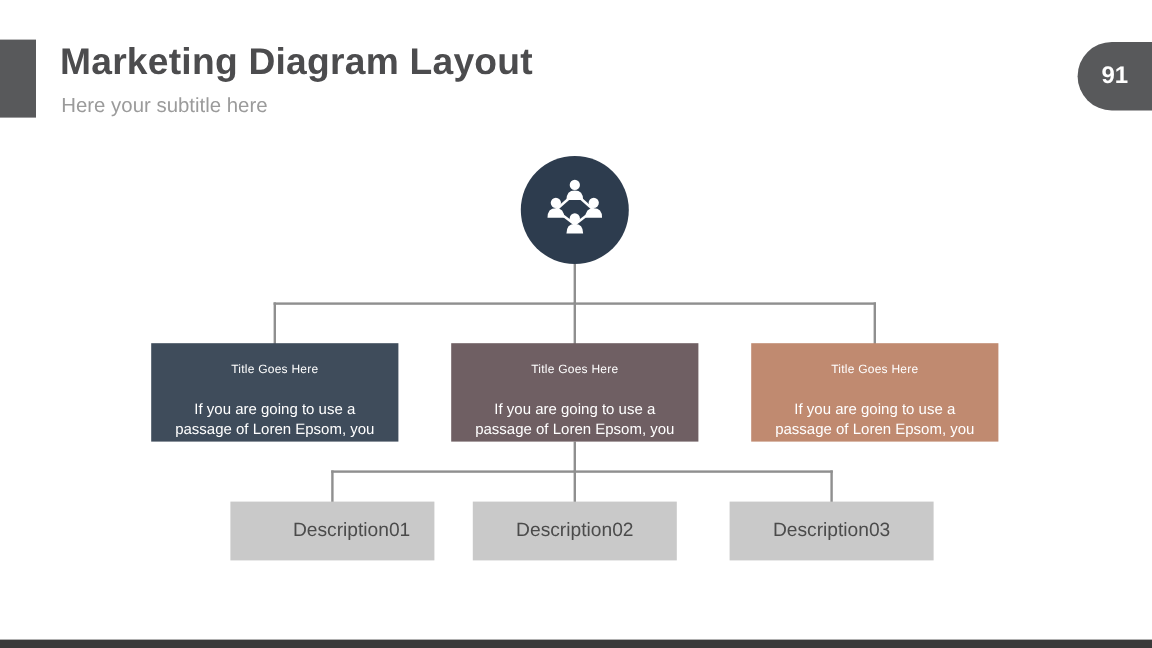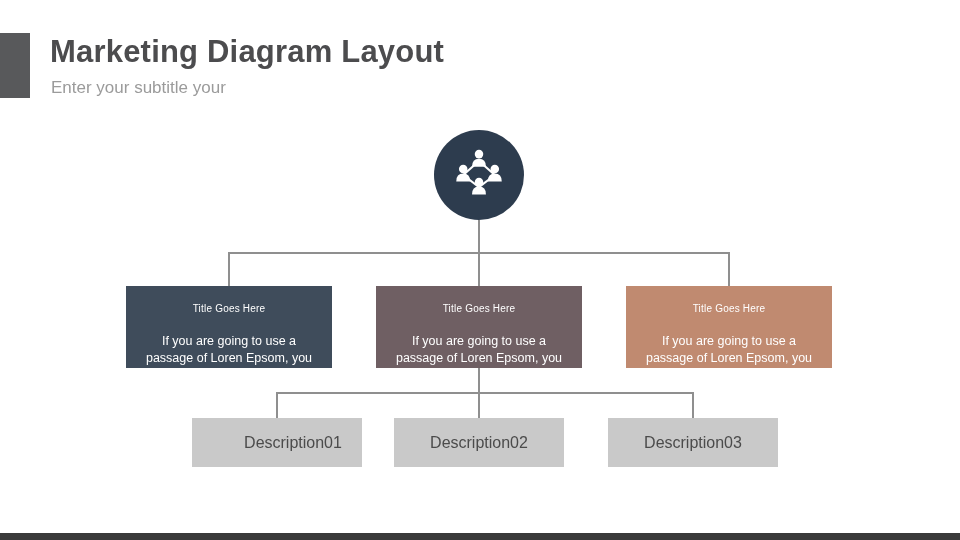--- a/index.html
+++ b/index.html
@@ -66,21 +66,24 @@
   
   .footer-bar { position: absolute; left: 0; bottom: 0; width: 960px; height: 7px; }
 </style>
 </head>
 <body>
 
 <div class="slide">
 
   <div class="accent-bar" style="background-color: rgb(88, 89, 91);"></div>
   <div class="title">Marketing Diagram Layout</div>
-  <div class="subtitle">Enter your subtitle your</div>
+  <div class="subtitle">Here your subtitle here</div>
+  <div class="page-badge" style="background-color: rgb(88, 89, 91);">
+    <span>91</span>
+  </div>
 
   <div class="root-circle" style="background-color: rgb(45, 60, 78);">
     <svg width="56" height="52" viewBox="0 0 60 56" aria-hidden="true">
       <g stroke="#ffffff" stroke-width="2.2">
         <line x1="30" y1="13" x2="13" y2="28"></line>
         <line x1="30" y1="13" x2="47" y2="28"></line>
         <line x1="13" y1="28" x2="30" y2="41"></line>
         <line x1="47" y1="28" x2="30" y2="41"></line>
       </g>
       <g fill="#ffffff">

